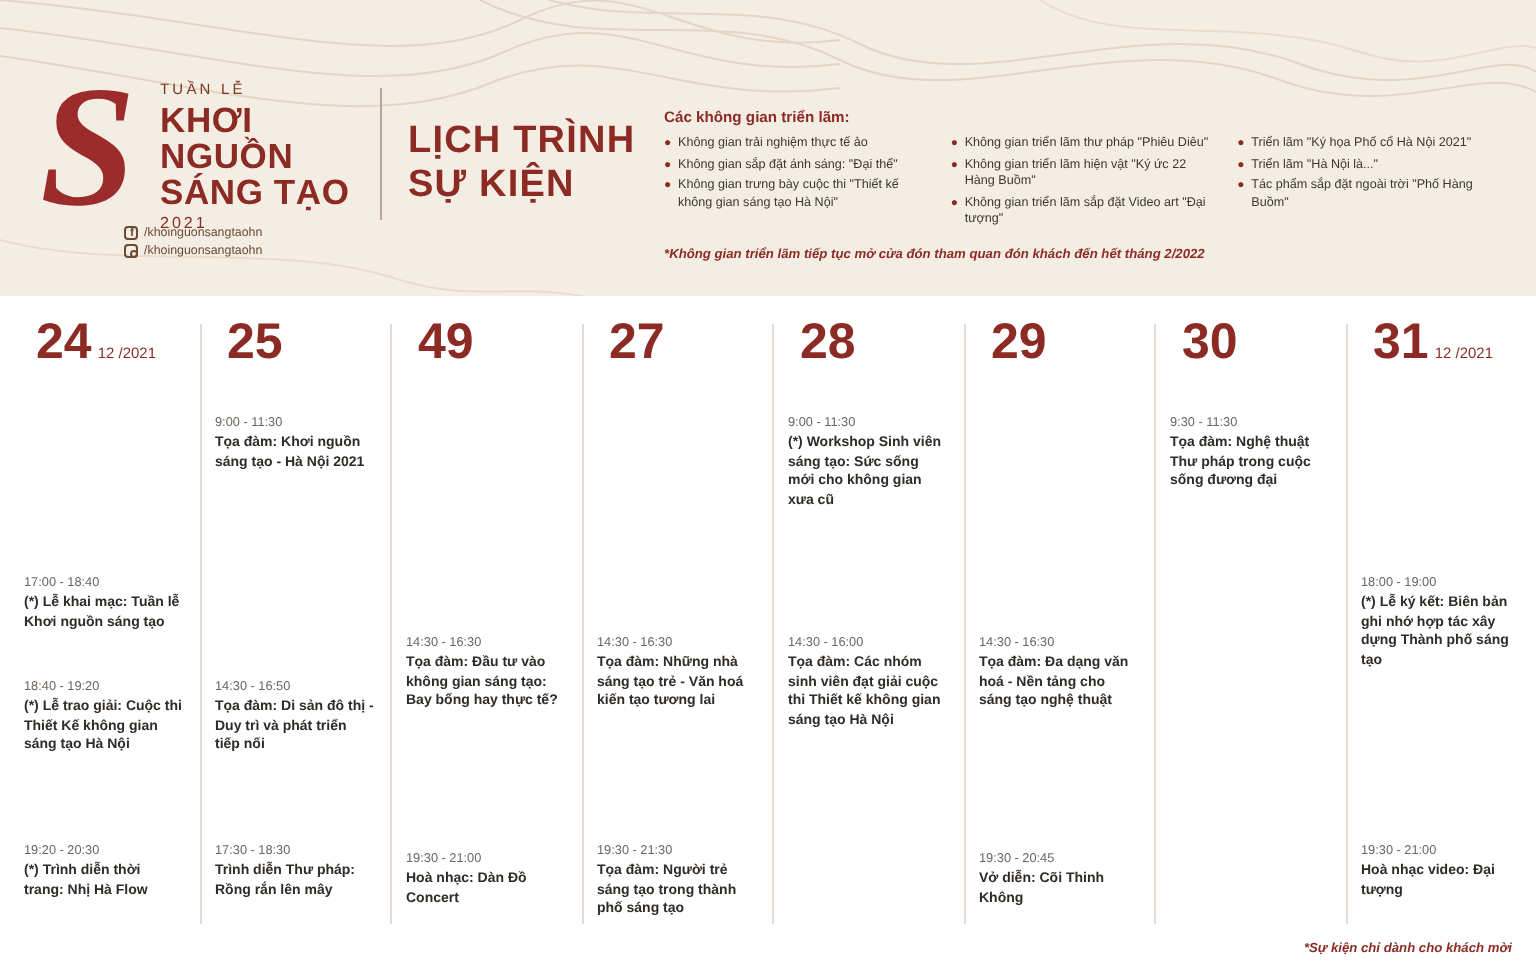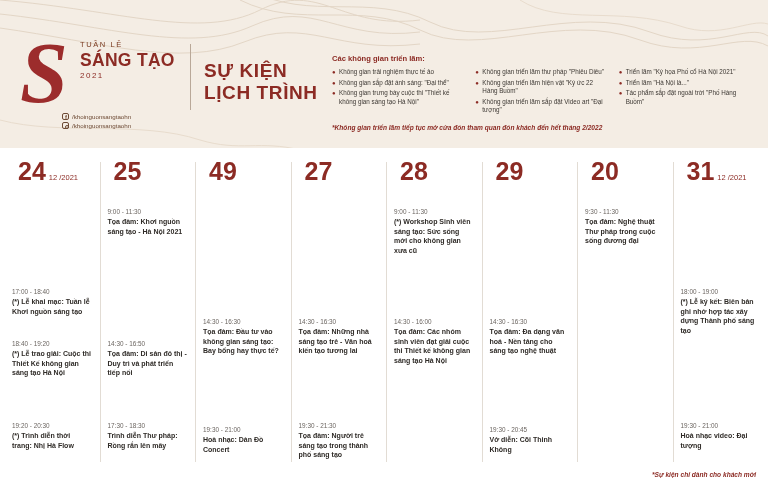--- a/index.html
+++ b/index.html
@@ -239,41 +239,42 @@
       <path d="M240,0 C300,30 360,0 420,30 C480,60 560,10 640,40 C700,62 740,30 768,46" stroke="#e3d6c6" stroke-width="1" fill="none"></path>
       <path d="M250,-10 C310,22 370,-8 430,22 C490,52 570,2 650,32 C710,54 748,22 768,36" stroke="#e3d6c6" stroke-width="1" fill="none"></path>
       <path d="M520,0 C560,26 620,6 680,26 C720,40 750,18 768,24" stroke="#e8dccd" stroke-width="1" fill="none"></path>
       <path d="M0,120 C60,136 140,120 200,140 C240,152 260,140 300,150" stroke="#e8dccd" stroke-width="1" fill="none"></path>
     </svg>
 
     <div class="logo-block">
       <div class="logo-s">S</div>
       <div class="logo-text">
         <div class="logo-tuanle">TUẦN LỄ</div>
+        <div class="logo-main">KHƠI NGUỒN</div>
         <div class="logo-main">SÁNG TẠO</div>
         <div class="logo-year">2021</div>
       </div>
     </div>
 
     <div class="social">
       <div class="social-row">
         <span class="si fb"></span>
         <span>/khoinguonsangtaohn</span>
       </div>
       <div class="social-row">
         <span class="si ig"></span>
         <span>/khoinguonsangtaohn</span>
       </div>
     </div>
 
     <div class="divider-v"></div>
 
     <div class="title-block">
+      <div class="title-main">LỊCH TRÌNH</div>
       <div class="title-main">SỰ KIỆN</div>
-      <div class="title-main">LỊCH TRÌNH</div>
     </div>
 
     <div class="exhib">
       <div class="exhib-title">Các không gian triển lãm:</div>
       <div class="exhib-cols">
         <div class="exhib-col">
           <div class="exhib-item">
               <span class="bullet">●</span>
               <span class="txt">Không gian trải nghiệm thực tế ảo</span>
             </div>
@@ -414,21 +415,21 @@
         <div class="evt-time">14:30 - 16:30</div>
         <div class="evt-title">Tọa đàm: Đa dạng văn hoá - Nền tảng cho sáng tạo nghệ thuật</div>
       </div>
       <div class="evt" style="left: 489.5px; top: 278px;">
         <div class="evt-time">19:30 - 20:45</div>
         <div class="evt-title">Vở diễn: Cõi Thinh Không</div>
       </div>
       <div class="col-sep" style="left: 577px;"></div>
       <div class="col" style="left: 579px;">
         <div class="day">
-          <span class="day-num">20</span>
+          <span class="day-num">30</span>
           <span class="day-mon"></span>
         </div>
       </div>
       <div class="evt" style="left: 585px; top: 60px;">
         <div class="evt-time">9:30 - 11:30</div>
         <div class="evt-title">Tọa đàm: Nghệ thuật Thư pháp trong cuộc sống đương đại</div>
       </div>
       <div class="col-sep" style="left: 672.5px;"></div>
       <div class="col" style="left: 674.5px;">
         <div class="day">

